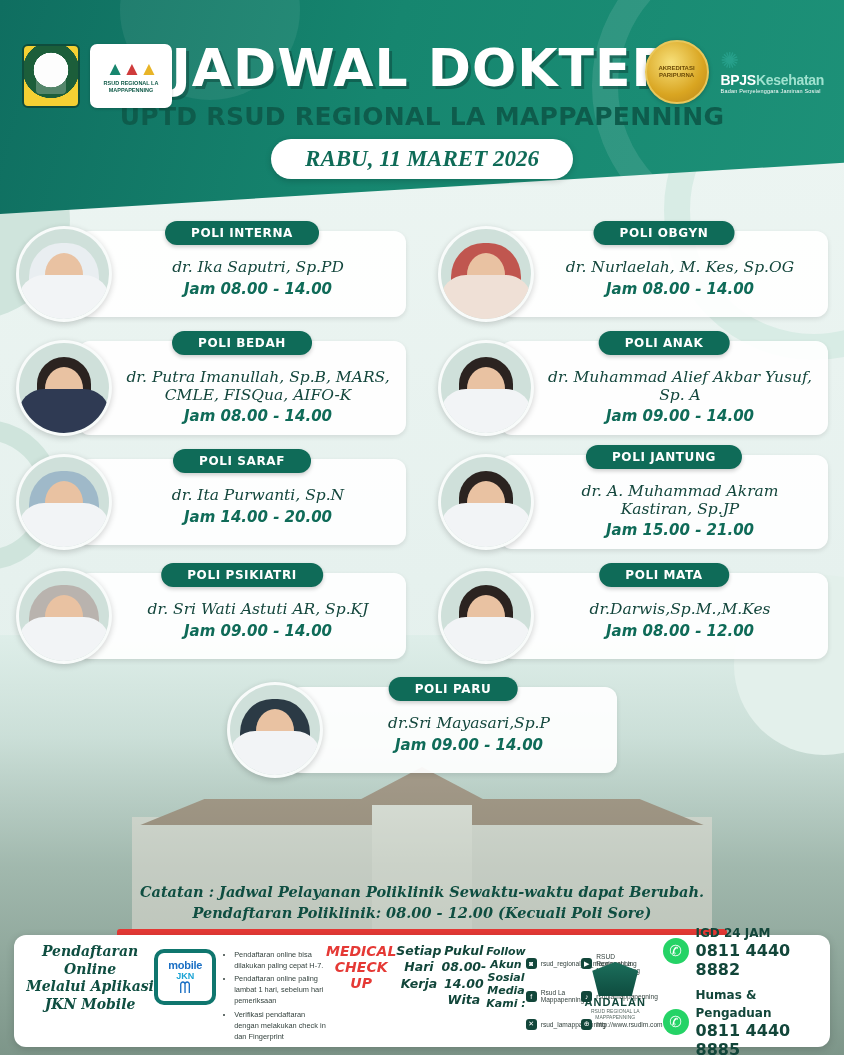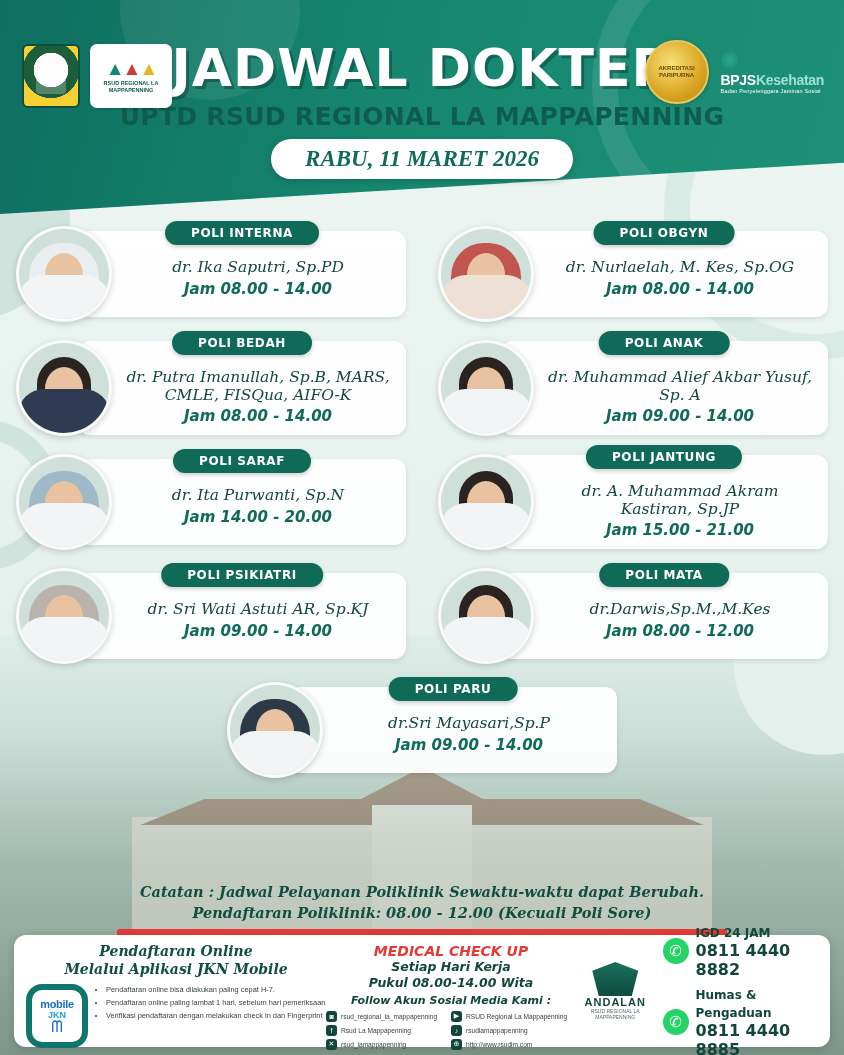--- a/index.html
+++ b/index.html
@@ -167,30 +167,30 @@
     font-size: 15px; padding: 3px 12px; border-radius: 3px;
   }
 
   
   .footer {
     position: absolute; left: 14px; right: 14px; bottom: 8px; height: 112px;
     background: #ffffff; border-radius: 12px;
     box-shadow: 0 2px 8px rgba(0,0,0,.16);
     display: flex; z-index: 6; padding: 8px 12px;
   }
-  .f-col { display: flex; flex-direction: column; }
+  .f-col { display: flex; }
   .f-left { width: 300px; }
   .f-left h4 {
     font-family: "DejaVu Serif", serif; font-style: italic; font-weight: 700;
     font-size: 14px; color: #0f4e41; text-align: center; line-height: 1.25;
   }
   .f-left .body { display: flex; gap: 8px; margin-top: 6px; align-items: flex-start; }
   .jkn-logo {
-    width: 62px; height: 64px; border-radius: 16px; background: #ffffff;
-    border: 6px solid #0f766e; display: flex; flex-direction: column;
+    width: 62px; height: 56px; border-radius: 10px; background: #ffffff;
+    border: 4px solid #0f766e; display: flex; flex-direction: column;
     align-items: center; justify-content: center; flex: 0 0 62px;
   }
   .jkn-logo .a { font-size: 11px; font-weight: 700; color: #1a6fc4; letter-spacing: -.3px; }
   .jkn-logo .b { font-size: 9px; font-weight: 700; color: #19a3d4; }
   .jkn-logo .c { font-size: 16px; color: #1a6fc4; line-height: .9; }
   .bullets { font-size: 7.4px; color: #33413d; line-height: 1.5; }
   .bullets li { margin-bottom: 2px; list-style: disc; margin-left: 10px; }
 
   .f-mid { width: 250px; text-align: center; }
   .f-mid .mcu {

